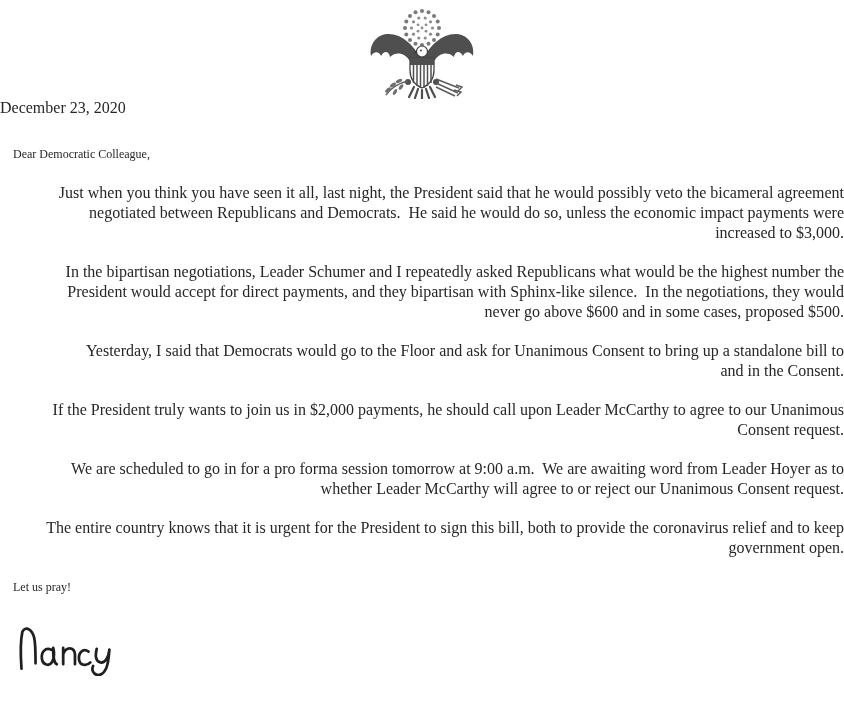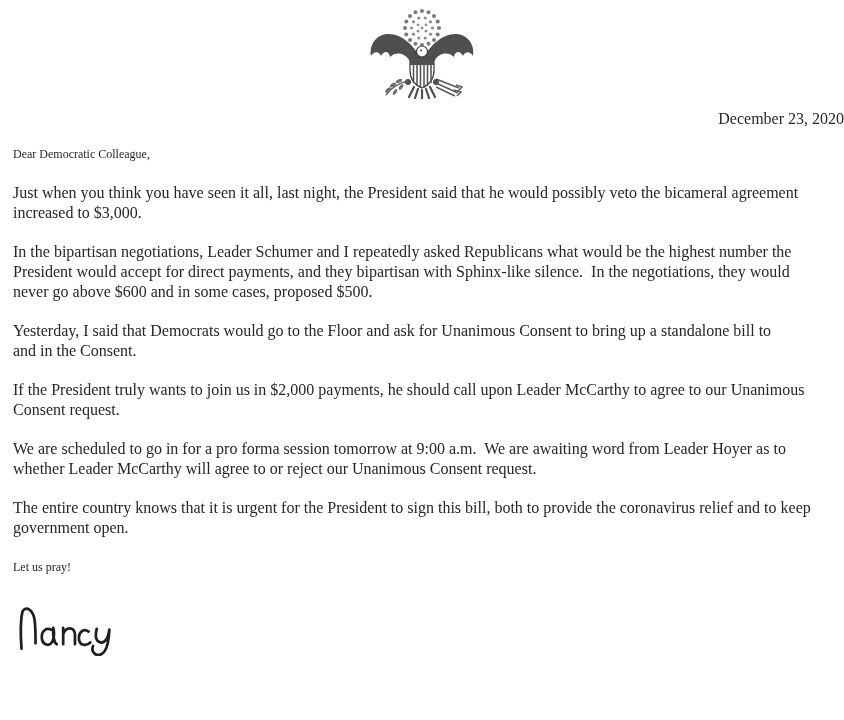--- a/index.html
+++ b/index.html
@@ -17,42 +17,43 @@
     overflow: hidden;
   }
   .seal {
     position: absolute;
     top: 5px;
     left: 50%;
     transform: translateX(-50%);
   }
   .dateline {
     position: absolute;
-    top: 109px;
+    top: 98px;
     left: 0;
     width: 100%;
-    text-align: right;
+    text-align: left;
     font-size: 16px;
     line-height: 20px;
     white-space: pre;
   }
   .body-text {
     position: absolute;
     top: 144px;
     left: 13px;
     right: 0;
   }
   .salutation, .closing {
     font-size: 12px;
     line-height: 20px;
     margin: 0 0 19px 0;
     white-space: pre;
   }
   .para {
     margin: 0 0 19px 0;
+    text-align: right;
   }
   .para .line {
     font-size: 16px;
     line-height: 20px;
     white-space: pre;
   }
   .signature {
     display: block;
     margin: 21px 0 0 2px;
   }
@@ -153,20 +154,21 @@
   </svg>
 
   <div class="dateline">December 23, 2020</div>
 
   <div class="body-text">
 
     <p class="salutation">Dear Democratic Colleague,</p>
 
     <div class="para">
       <div class="line">Just when you think you have seen it all, last night, the President said that he would possibly veto the bicameral agreement</div>
+      <div class="line">negotiated between Republicans and Democrats.  He said he would do so, unless the economic impact payments were</div>
       <div class="line">increased to $3,000.</div>
     </div>
 
     <div class="para">
       <div class="line">In the bipartisan negotiations, Leader Schumer and I repeatedly asked Republicans what would be the highest number the</div>
       <div class="line">President would accept for direct payments, and they bipartisan with Sphinx-like silence.  In the negotiations, they would</div>
       <div class="line">never go above $600 and in some cases, proposed $500.</div>
     </div>
 
     <div class="para">

